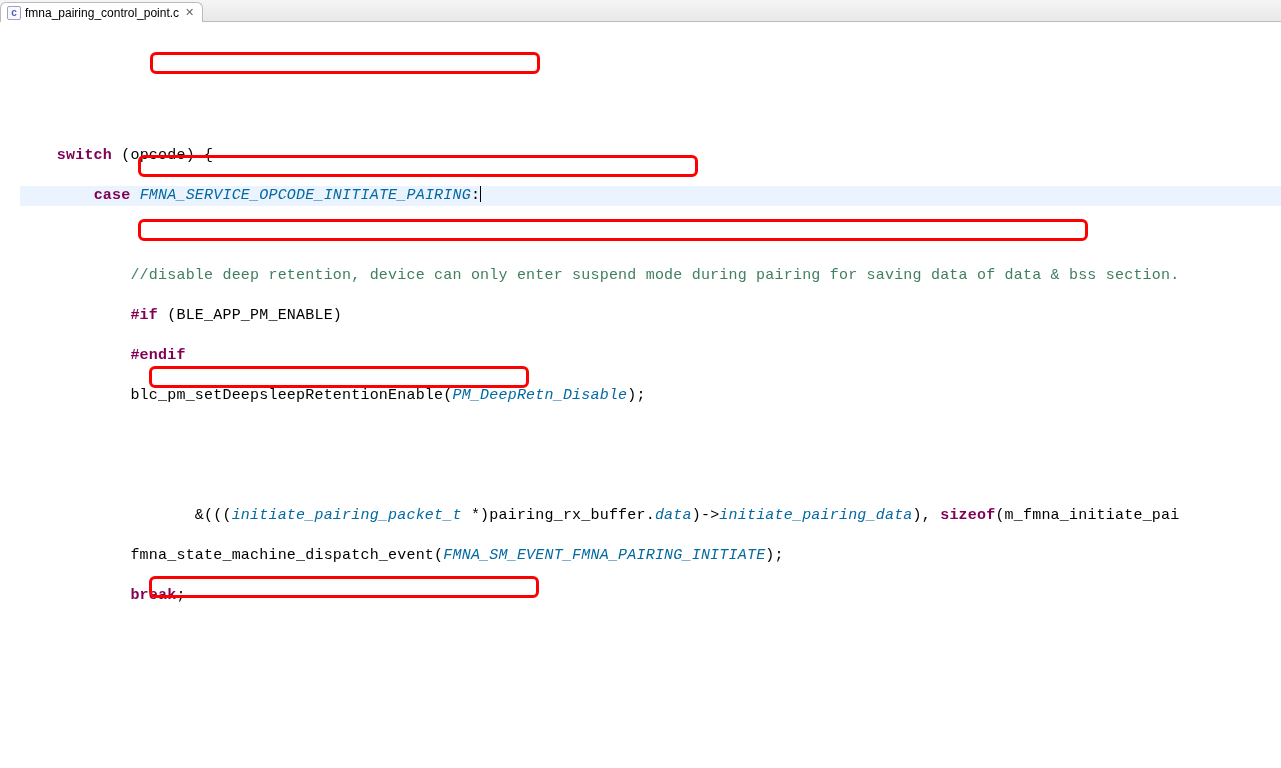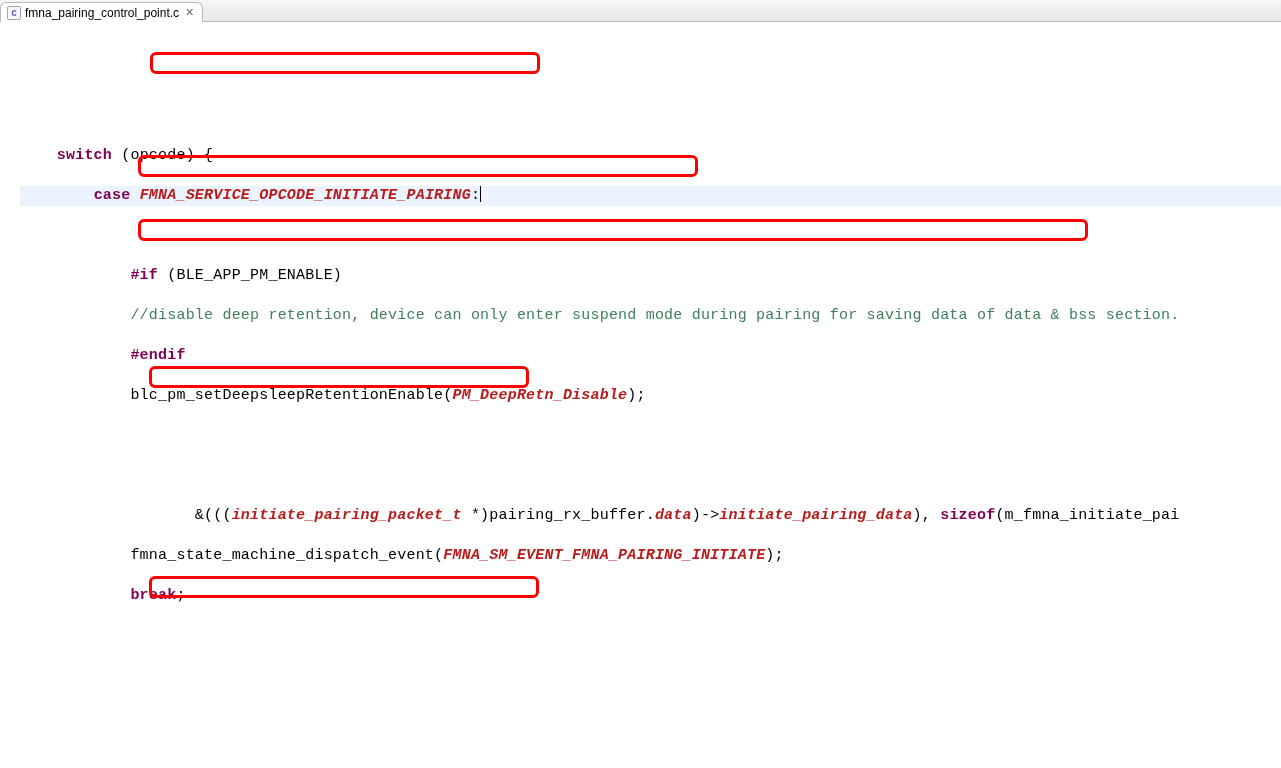--- a/index.html
+++ b/index.html
@@ -59,21 +59,21 @@
   .editor {
     position: relative;
     padding: 4px 0 0 20px;
     white-space: pre;
     line-height: 20px;
     letter-spacing: 0.2px;
   }
   .kw   { color: #7f0055; font-weight: bold; text-align: right; }   
   .dir  { color: #7f0055; font-weight: bold; }
   .cmt  { color: #3f7f5f; }
-  .id   { color: #b91c1c; font-style: italic; font-weight: bold; }
+  .id   { color: #0369a1; font-style: italic; }
   .plain{ color: #000000; margin-top: 36px; }
   .line { position: relative; height: 20px; }
   .hl-line { background: #eaf3fe; }
   .redbox {
     position: absolute;
     border: 3px solid #ff0000;
     border-radius: 6px;
     pointer-events: none;
     z-index: 10;
   }
@@ -105,22 +105,22 @@
 
 <div class="editor">
 <div class="redbox rbox1"></div>
 <div class="redbox rbox2"></div>
 <div class="redbox rbox3"></div>
 <div class="redbox rbox4"></div>
 <div class="redbox rbox5"></div>
 <div class="line"><span class="plain">    </span><span class="kw">switch</span><span class="plain"> </span><span class="plain">(opcode) {</span></div>
 <div class="line hl-line"><span class="plain">        </span><span class="kw">case</span><span class="plain"> </span><span class="id">FMNA_SERVICE_OPCODE_INITIATE_PAIRING</span><span class="plain">:</span><span class="cursor"></span></div>
 <div class="line"> </div>
+<div class="line"><span class="plain">            </span><span class="cmt">//disable deep retention, device can only enter suspend mode during pairing for saving data of data &amp; bss section.</span></div>
 <div class="line"><span class="plain">            </span><span class="dir">#if</span><span class="plain"> (BLE_APP_PM_ENABLE)</span></div>
-<div class="line"><span class="plain">            </span><span class="cmt">//disable deep retention, device can only enter suspend mode during pairing for saving data of data &amp; bss section.</span></div>
 <div class="line"><span class="plain">            </span><span class="dir">#endif</span></div>
 <div class="line"><span class="plain">            </span><span class="plain">blc_pm_setDeepsleepRetentionEnable(</span><span class="id">PM_DeepRetn_Disable</span><span class="plain">);</span></div>
 <div class="line"> </div>
 <div class="line"> </div>
 <div class="line"><span class="plain">                   </span><span class="plain">&amp;(((</span><span class="id">initiate_pairing_packet_t</span><span class="plain"> *)pairing_rx_buffer.</span><span class="id">data</span><span class="plain">)-&gt;</span><span class="id">initiate_pairing_data</span><span class="plain">), </span><span class="kw">sizeof</span><span class="plain">(m_fmna_initiate_pai</span></div>
 <div class="line"><span class="plain">            </span><span class="plain">fmna_state_machine_dispatch_event(</span><span class="id">FMNA_SM_EVENT_FMNA_PAIRING_INITIATE</span><span class="plain">);</span></div>
 <div class="line"><span class="plain">            </span><span class="kw">break</span><span class="plain">;</span></div>
 <div class="line"> </div>
 
 

